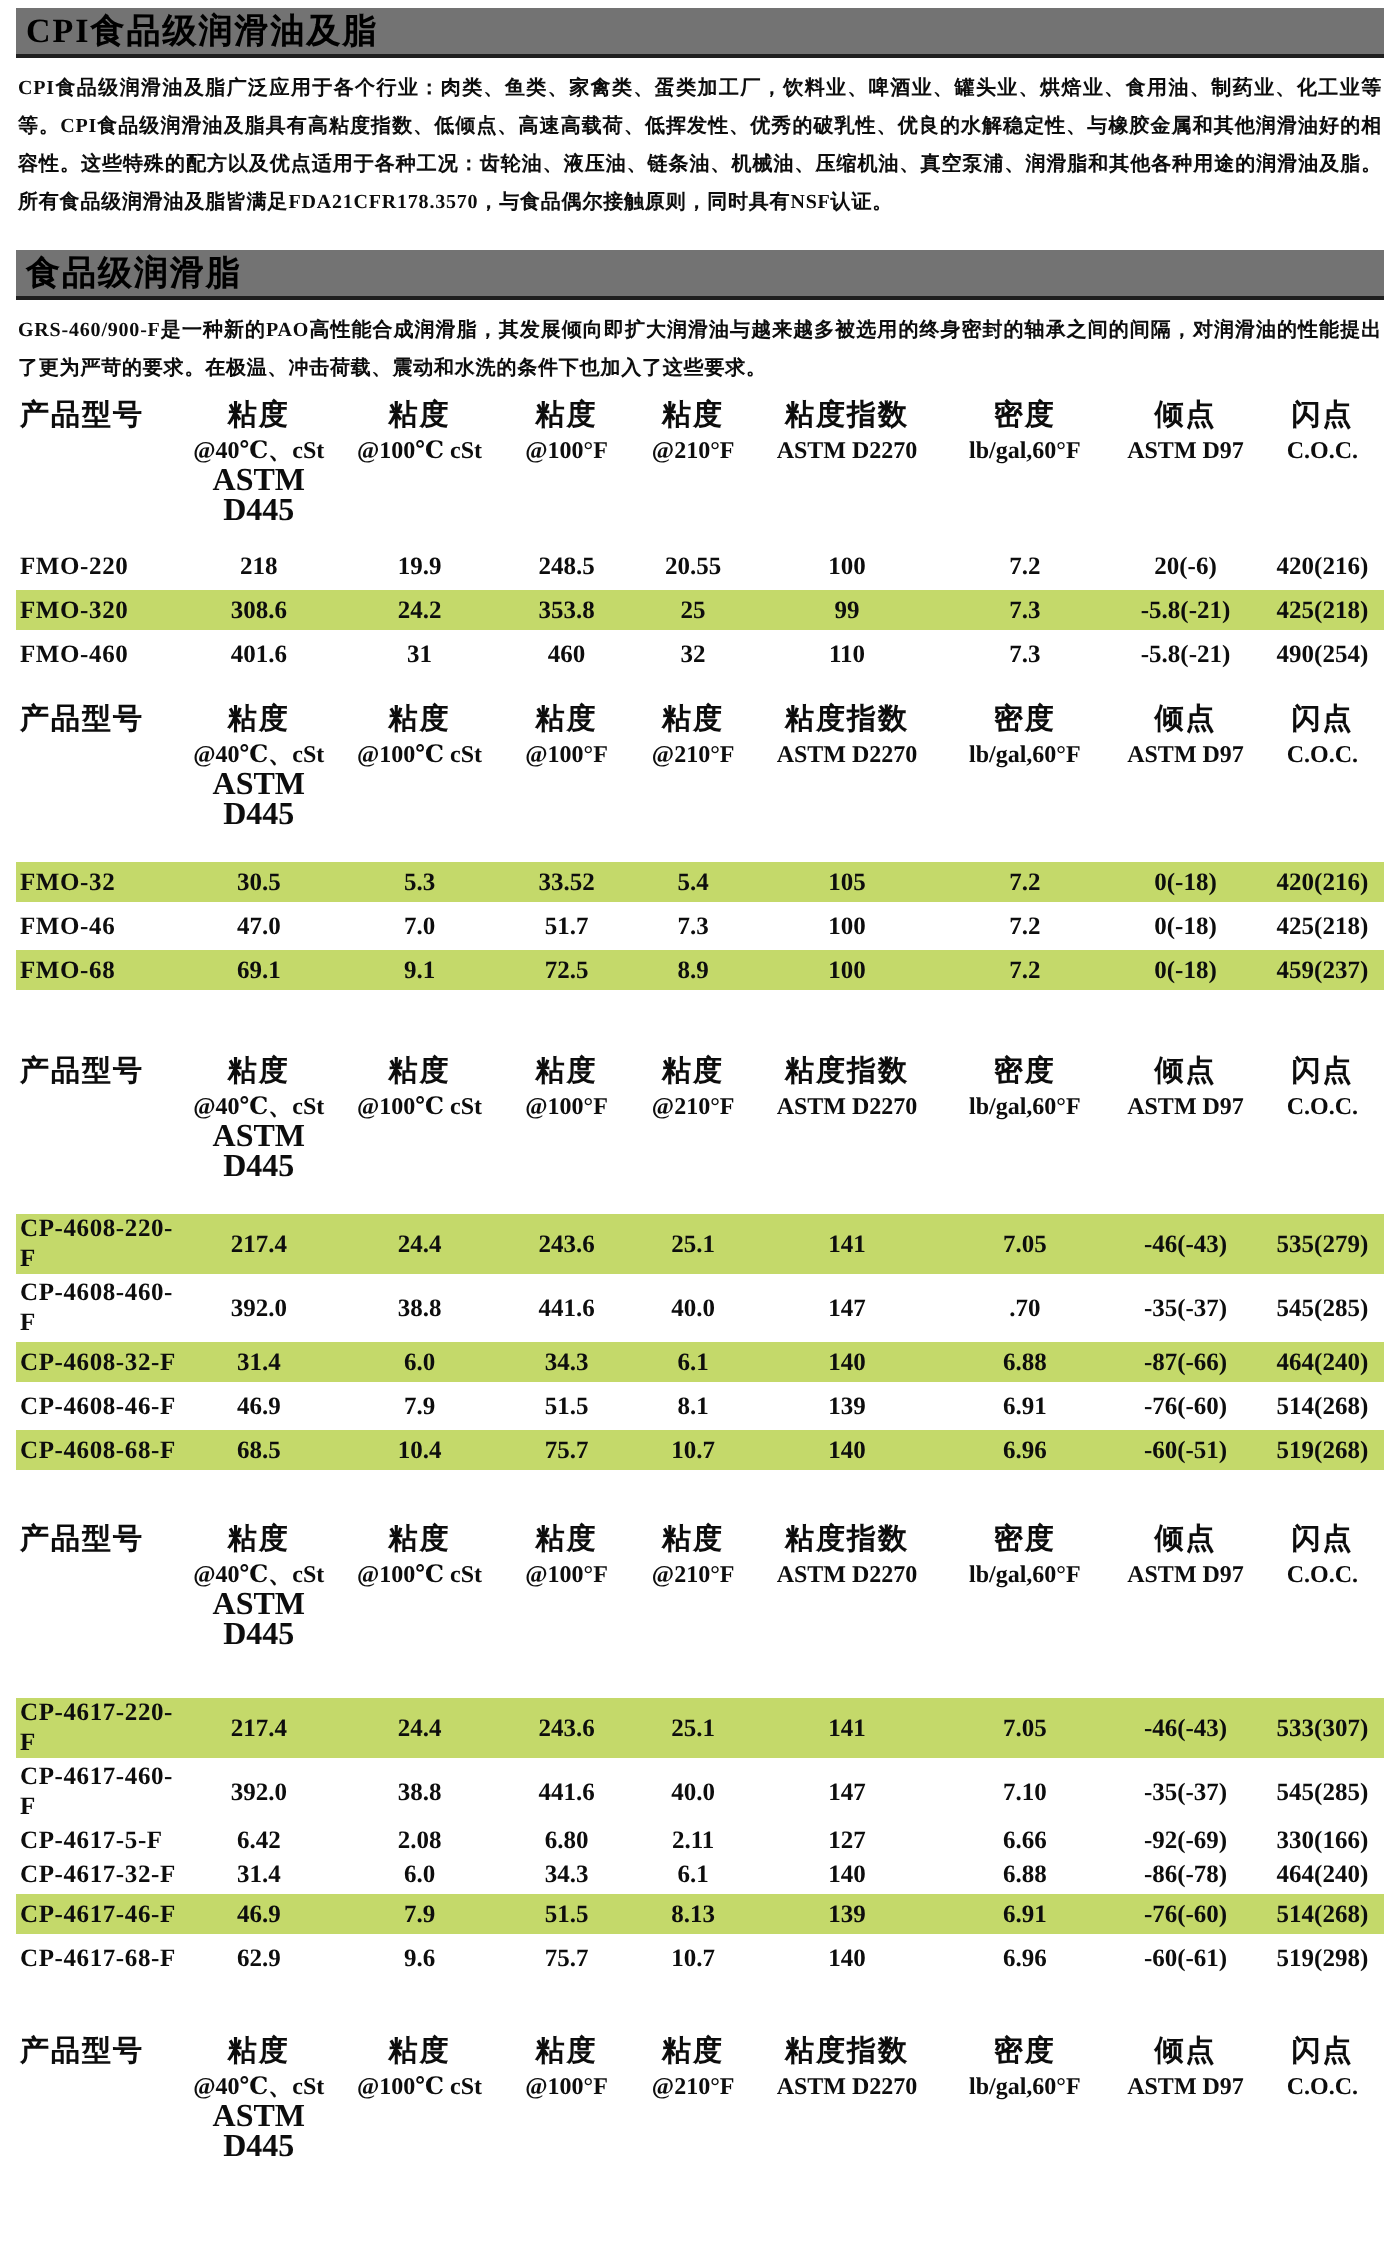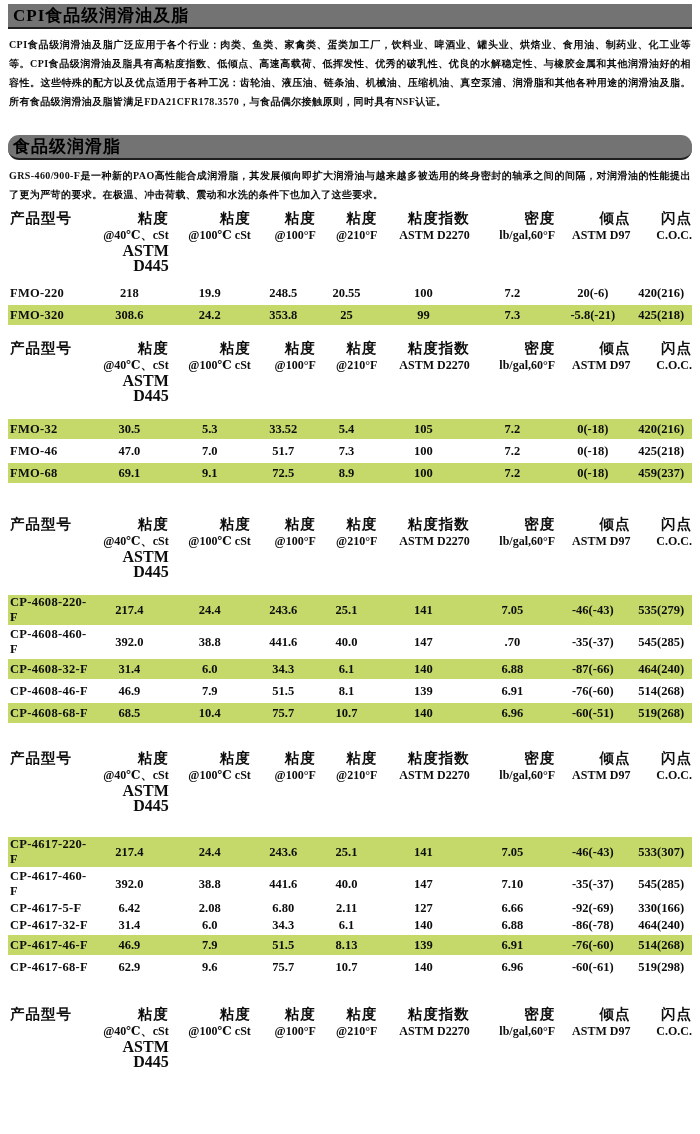--- a/index.html
+++ b/index.html
@@ -10,21 +10,21 @@
     font-weight:bold; color:#111;
   }
   .page { padding:4px 0 0 0; }
 
   .banner {
     margin:0 8px; background:#737373;
     border-bottom:2px solid #1f1f1f;
     font-size:17px; line-height:21px; padding:1px 5px 1px 5px;
     letter-spacing:1px; color:#000;
   }
-  .banner.second { margin-top:24px;border-radius:11px; }
+  .banner.second { margin-top:14px; }
 
   .para {
     margin:6px 9px 0 9px;
     font-size:10px; line-height:19px;
     text-align:justify; letter-spacing:0.4px; color:#0d0d0d;
   }
   .para.indent { text-indent:2em; margin-top:24px; }
 
   .tablewrap { margin:0 8px; }
   [data-table="0"] { margin-top:3px; }
@@ -35,21 +35,21 @@
 
   table.ptable {
     width:100%; border-collapse:separate; border-spacing:0 2px;
     table-layout:fixed;
   }
   col.c0{width:12%} col.c1{width:11.5%} col.c2{width:12%}
   col.c3{width:9.5%} col.c4{width:9%} col.c5{width:13.5%}
   col.c6{width:12.5%} col.c7{width:11%} col.c8{width:9%}
 
   th {
-    vertical-align:top; text-align:right; font-weight:bold;
+    vertical-align:top; text-align:center; font-weight:bold;
     padding-bottom:14px; color:#0d0d0d;
   }
   [data-table="0"] th { padding-bottom:8px; }
   [data-table="3"] th { padding-bottom:22px; }
   [data-table="4"] th { padding-bottom:20px; }
   th:first-child { text-align:left; padding-left:2px; }
   th .h1 { font-size:14.5px; line-height:18px; letter-spacing:1px; }
   th .h2 { font-size:12px;  line-height:16px; letter-spacing:0; }
   th .h3 { font-size:16px;  line-height:15px; }
 
@@ -142,20 +142,31 @@
           <tr class="hl ">
             <td class="model">FMO-320</td>
             <td>308.6</td>
             <td>24.2</td>
             <td>353.8</td>
             <td>25</td>
             <td>99</td>
             <td>7.3</td>
             <td>-5.8(-21)</td>
             <td>425(218)</td>
+          </tr>
+          <tr class="">
+            <td class="model">FMO-460</td>
+            <td>401.6</td>
+            <td>31</td>
+            <td>460</td>
+            <td>32</td>
+            <td>110</td>
+            <td>7.3</td>
+            <td>-5.8(-21)</td>
+            <td>490(254)</td>
           </tr>
         </tbody>
       </table>
     </div>
 
 
   <div class="tablewrap" data-table="1">
       <table class="ptable">
         <colgroup>
           <col class="c0">

